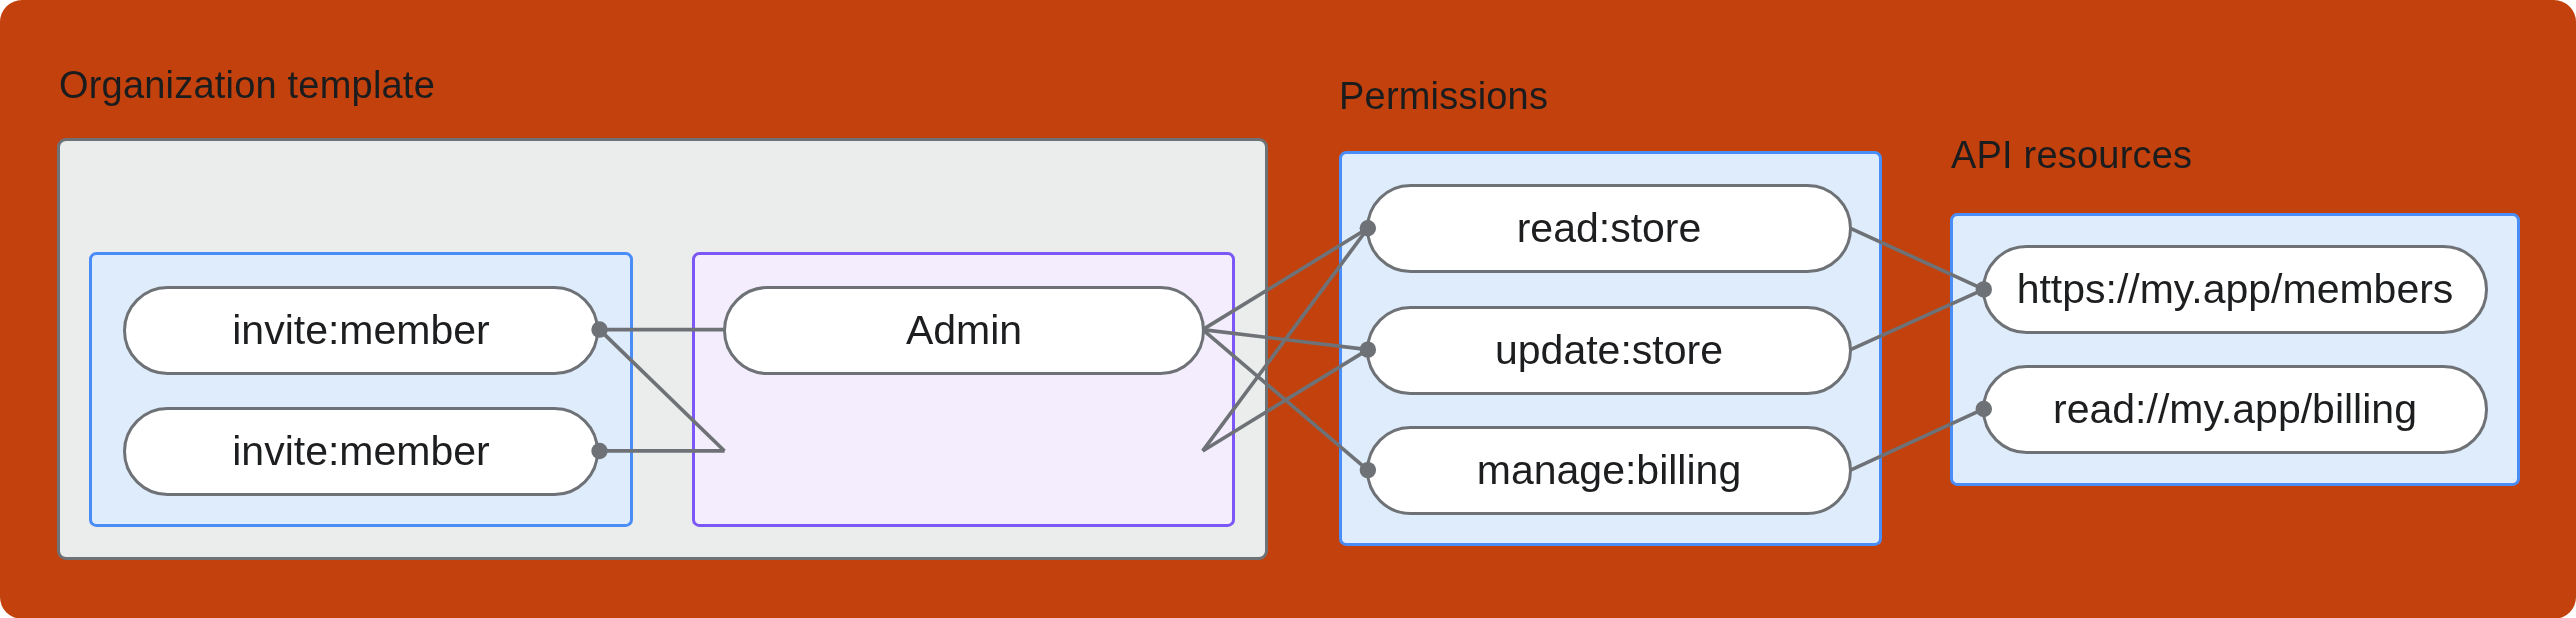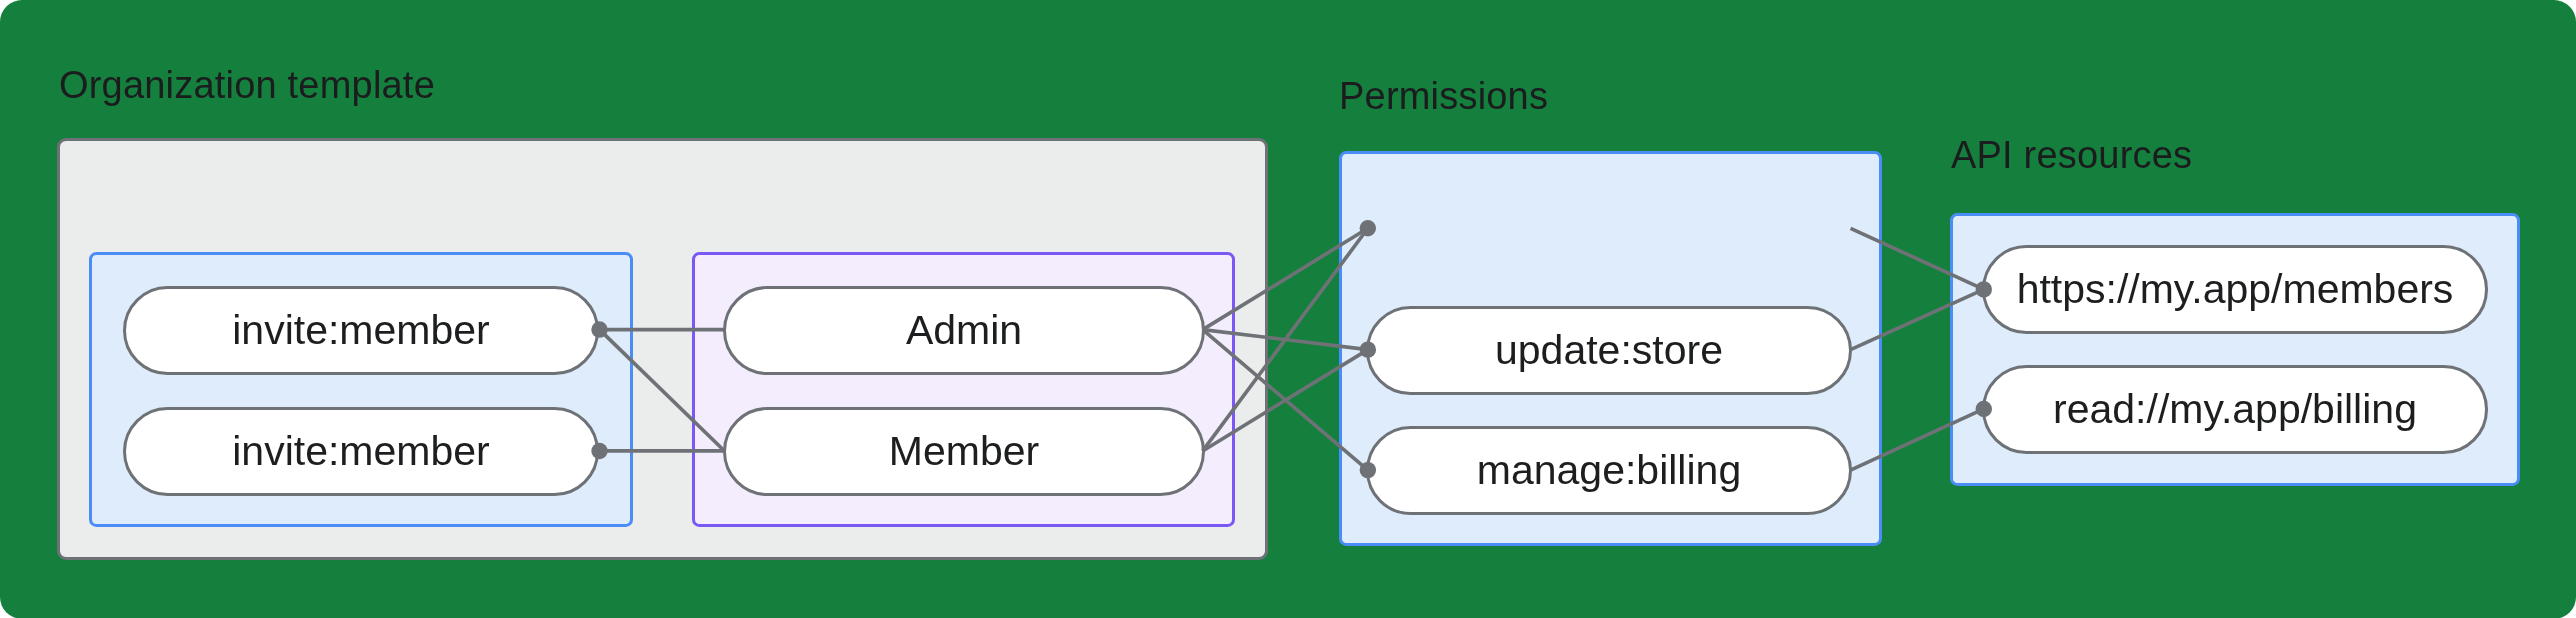--- a/index.html
+++ b/index.html
@@ -5,21 +5,21 @@
   html, body {
     margin: 0;
     padding: 0;
     background: #ffffff;
     font-family: "Liberation Sans", sans-serif;
   }
   .stage {
     position: relative;
     width: 2576px;
     height: 619px;
-    background: #15803d;
+    background: #c2410c;
     border-radius: 22px;
     overflow: hidden;
   }
   .heading {
     position: absolute;
     font-size: 38px;
     font-weight: 400;
     color: #1b1c1e;
     white-space: nowrap;
     letter-spacing: 0.2px;
@@ -89,22 +89,22 @@
   <div class="group-box blue-box" style="left:1339px; top:151px; width:543px; height:395px;"></div>
 
   <div class="group-box blue-box" style="left:1950px; top:213px; width:570px; height:273px;"></div>
 
   <div class="pill" style="left:123px; top:286px; width:476px; height:89px;">invite:member</div>
 
   <div class="pill" style="left:123px; top:407px; width:476px; height:89px;">invite:member</div>
 
   <div class="pill" style="left:723px; top:286px; width:482px; height:89px;">Admin</div>
 
-  <div class="pill" style="left:723px; top:407px; width:482px; height:89px;">Member</div>
 
+  <div class="pill" style="left:1366px; top:184px; width:486px; height:89px;">read:store</div>
 
   <div class="pill" style="left:1366px; top:306px; width:486px; height:89px;">update:store</div>
 
   <div class="pill" style="left:1366px; top:426px; width:486px; height:89px;">manage:billing</div>
 
   <div class="pill" style="left:1982px; top:245px; width:506px; height:89px;">https://my.app/members</div>
 
   <div class="pill" style="left:1982px; top:365px; width:506px; height:89px;">read://my.app/billing</div>
 
   <svg class="edges-layer" viewBox="0 0 2823 678" width="2576" height="619">

